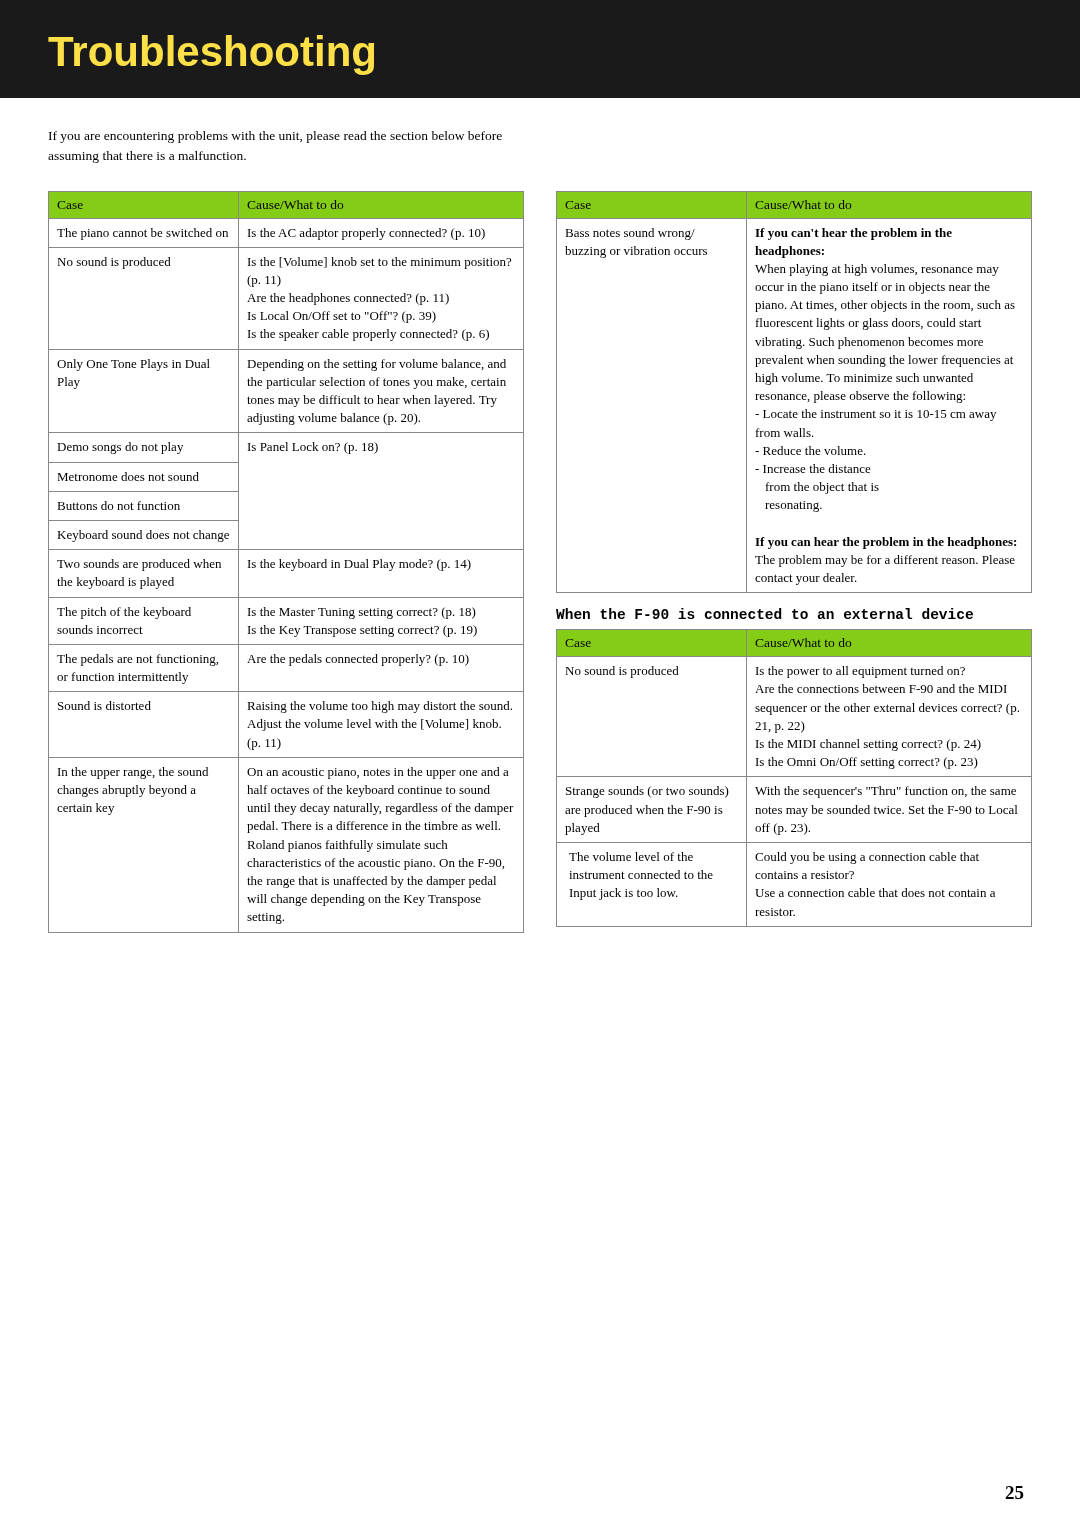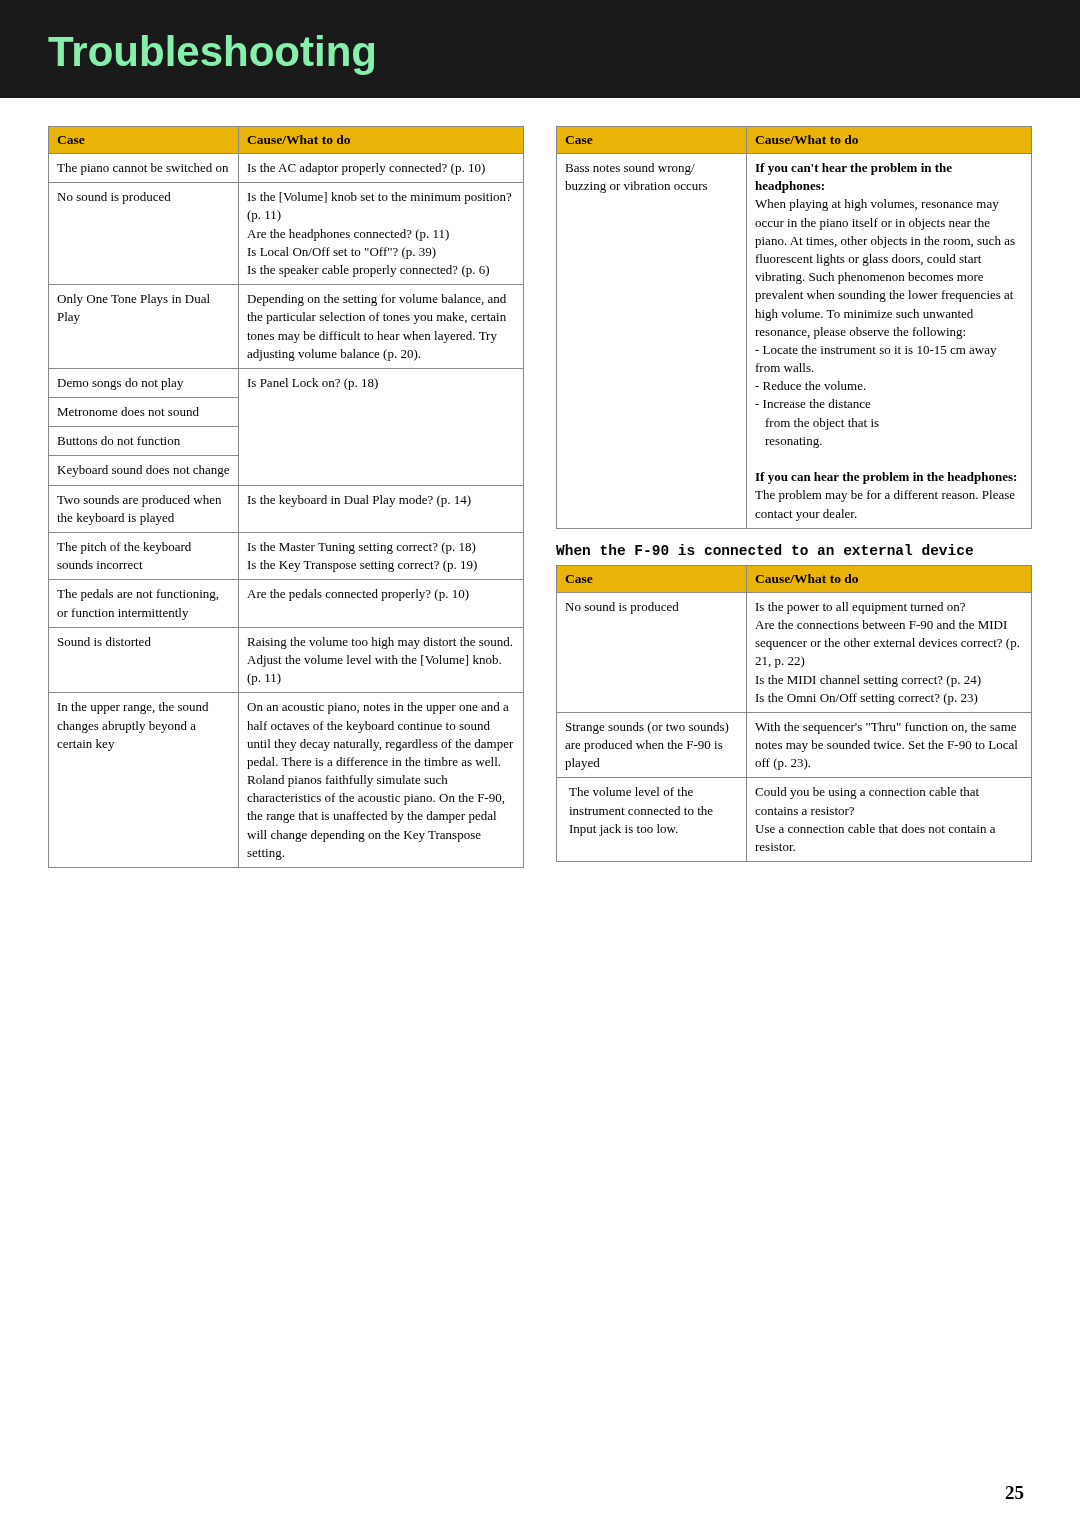--- a/index.html
+++ b/index.html
@@ -19,21 +19,21 @@
       padding: 0 48px 48px 48px;
       position: relative;
     }
     .title-bar {
       background: #1a1a1a;
       margin: 0 -48px;
       padding: 28px 48px 22px 48px;
       margin-bottom: 28px;
     }
     .title-bar h1 {
-      color: #86efac;
+      color: #fde047;
       font-size: 42px;
       font-weight: bold;
       font-family: Arial, sans-serif;
     }
     .intro {
       font-size: 13.5px;
       line-height: 1.5;
       margin-bottom: 24px;
       max-width: 460px;
     }
@@ -47,25 +47,25 @@
     }
     .col-right {
       flex: 1;
     }
     table {
       width: 100%;
       border-collapse: collapse;
       font-size: 13px;
     }
     table th {
-      font-weight: bold;
+      font-weight: normal;
       text-align: left;
       padding: 5px 8px;
       border: 1px solid #888;
-      background: #eab308;
+      background: #84cc16;
       font-size: 13.5px;
     }
     table td {
       padding: 5px 8px;
       border: 1px solid #888;
       vertical-align: top;
       line-height: 1.4;
     }
     .when-connected {
       font-weight: bold;
@@ -83,20 +83,21 @@
     .bold { font-weight: bold; }
   </style>
 </head>
 <body>
 
 <div class="page">
   <div class="title-bar">
     <h1>Troubleshooting</h1>
   </div>
 
+  <p class="intro">If you are encountering problems with the unit, please read the section below before assuming that there is a malfunction.</p>
 
   <div class="two-col">
 
     <div class="col-left">
       <table>
         <thead>
           <tr>
             <th style="width:40%">Case</th>
             <th style="width:60%">Cause/What to do</th>
           </tr>

